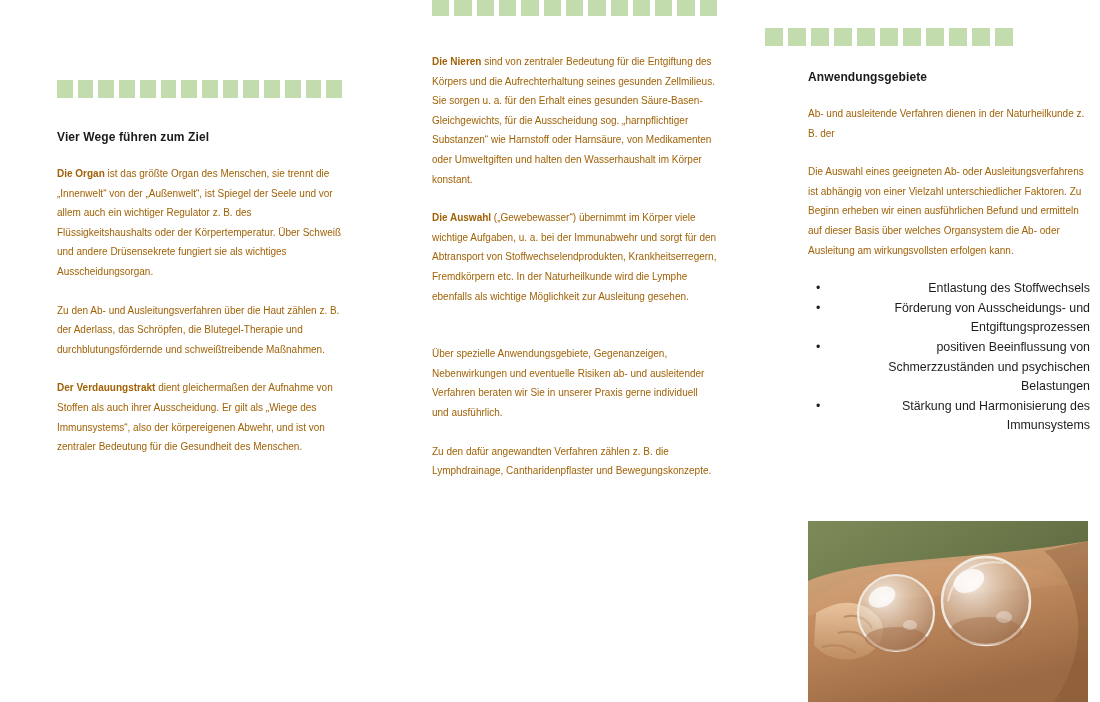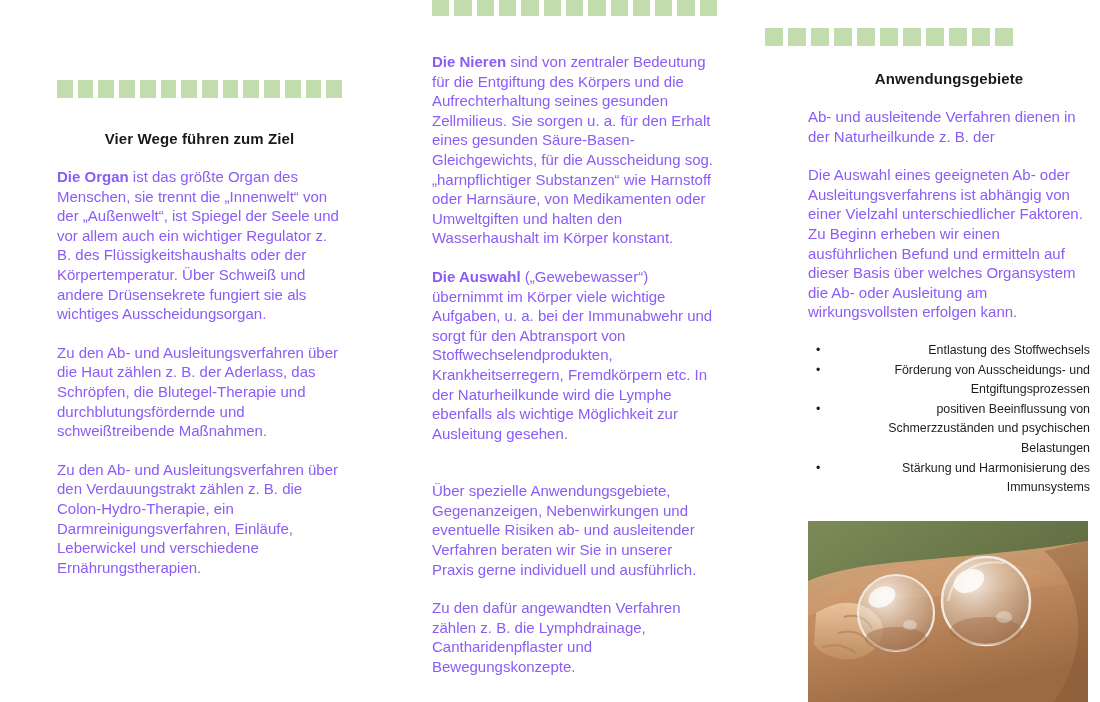--- a/index.html
+++ b/index.html
@@ -35,32 +35,31 @@
   
   .col {
     position: absolute;
     top: 0;
   }
   .col1 { left: 57px; width: 285px; top: 86px; margin-top: 44px; }
   .col2 { left: 432px; width: 285px; top: 52px; }
   .col3 { left: 808px; width: 282px; top: 70px; }
 
   h2.heading {
-    font-size: 15px;
+    font-size: 12px;
     font-weight: bold;
     color: #1a1a1a;
     margin: 0 0 20px 0;
     letter-spacing: .1px;
-    text-align: center;
   }
 
   p.para {
-    font-size: 15px;
+    font-size: 10px;
     line-height: 19.6px;
-    color: #8b5cf6;
+    color: #a16207;
     margin: 0 0 19px 0;
     text-align: left;
   }
   p.para:last-child { margin-bottom: 0; }
 
   .lead { font-weight: bold; }
 
   ul.bullets {
     list-style: none;
     margin: 0;
@@ -147,22 +146,22 @@
       <span></span>
   </div>
 
   <div class="col col1">
     <h2 class="heading">Vier Wege führen zum Ziel</h2>
 
     <p class="para"><span class="lead">Die Organ</span><span> ist das größte Organ des Menschen, sie trennt die „Innenwelt“ von der „Außenwelt“, ist Spiegel der Seele und vor allem auch ein wichtiger Regulator z. B. des Flüssigkeitshaushalts oder der Körpertemperatur. Über Schweiß und andere Drüsensekrete fungiert sie als wichtiges Ausscheidungsorgan.</span></p>
 
     <p class="para"><span>Zu den Ab- und Ausleitungsverfahren über die Haut zählen z. B. der Aderlass, das Schröpfen, die Blutegel-Therapie und durchblutungsfördernde und schweißtreibende Maßnahmen.</span></p>
 
-
-    <p class="para"><span>Zu den Ab- und Ausleitungsverfahren über den Verdauungstrakt zählen z. B. die Colon-Hydro-Therapie, ein Darmreinigungsverfahren, Einläufe, Leberwickel und verschiedene Ernährungstherapien.</span></p>
+    <p class="para"><span class="lead">Der Verdauungstrakt</span><span> dient gleichermaßen der Aufnahme von Stoffen als auch ihrer Ausscheidung. Er gilt als „Wiege des Immunsystems“, also der körpereigenen Abwehr, und ist von zentraler Bedeutung für die Gesundheit des Menschen.</span></p>
+
   </div>
 
   <div class="col col2">
     <p class="para"><span class="lead">Die Nieren</span><span> sind von zentraler Bedeutung für die Entgiftung des Körpers und die Aufrechterhaltung seines gesunden Zellmilieus. Sie sorgen u. a. für den Erhalt eines gesunden Säure-Basen-Gleichgewichts, für die Ausscheidung sog. „harnpflichtiger Substanzen“ wie Harnstoff oder Harnsäure, von Medikamenten oder Umweltgiften und halten den Wasserhaushalt im Körper konstant.</span></p>
 
 
     <p class="para"><span class="lead">Die Auswahl</span><span> („Gewebewasser“) übernimmt im Körper viele wichtige Aufgaben, u. a. bei der Immunabwehr und sorgt für den Abtransport von Stoffwechselendprodukten, Krankheitserregern, Fremdkörpern etc. In der Naturheilkunde wird die Lymphe ebenfalls als wichtige Möglichkeit zur Ausleitung gesehen.</span></p>
 
     <p class="para" style="margin-top:38px"><span>Über spezielle Anwendungsgebiete, Gegenanzeigen, Nebenwirkungen und eventuelle Risiken ab- und ausleitender Verfahren beraten wir Sie in unserer Praxis gerne individuell und ausführlich.</span></p>
 

